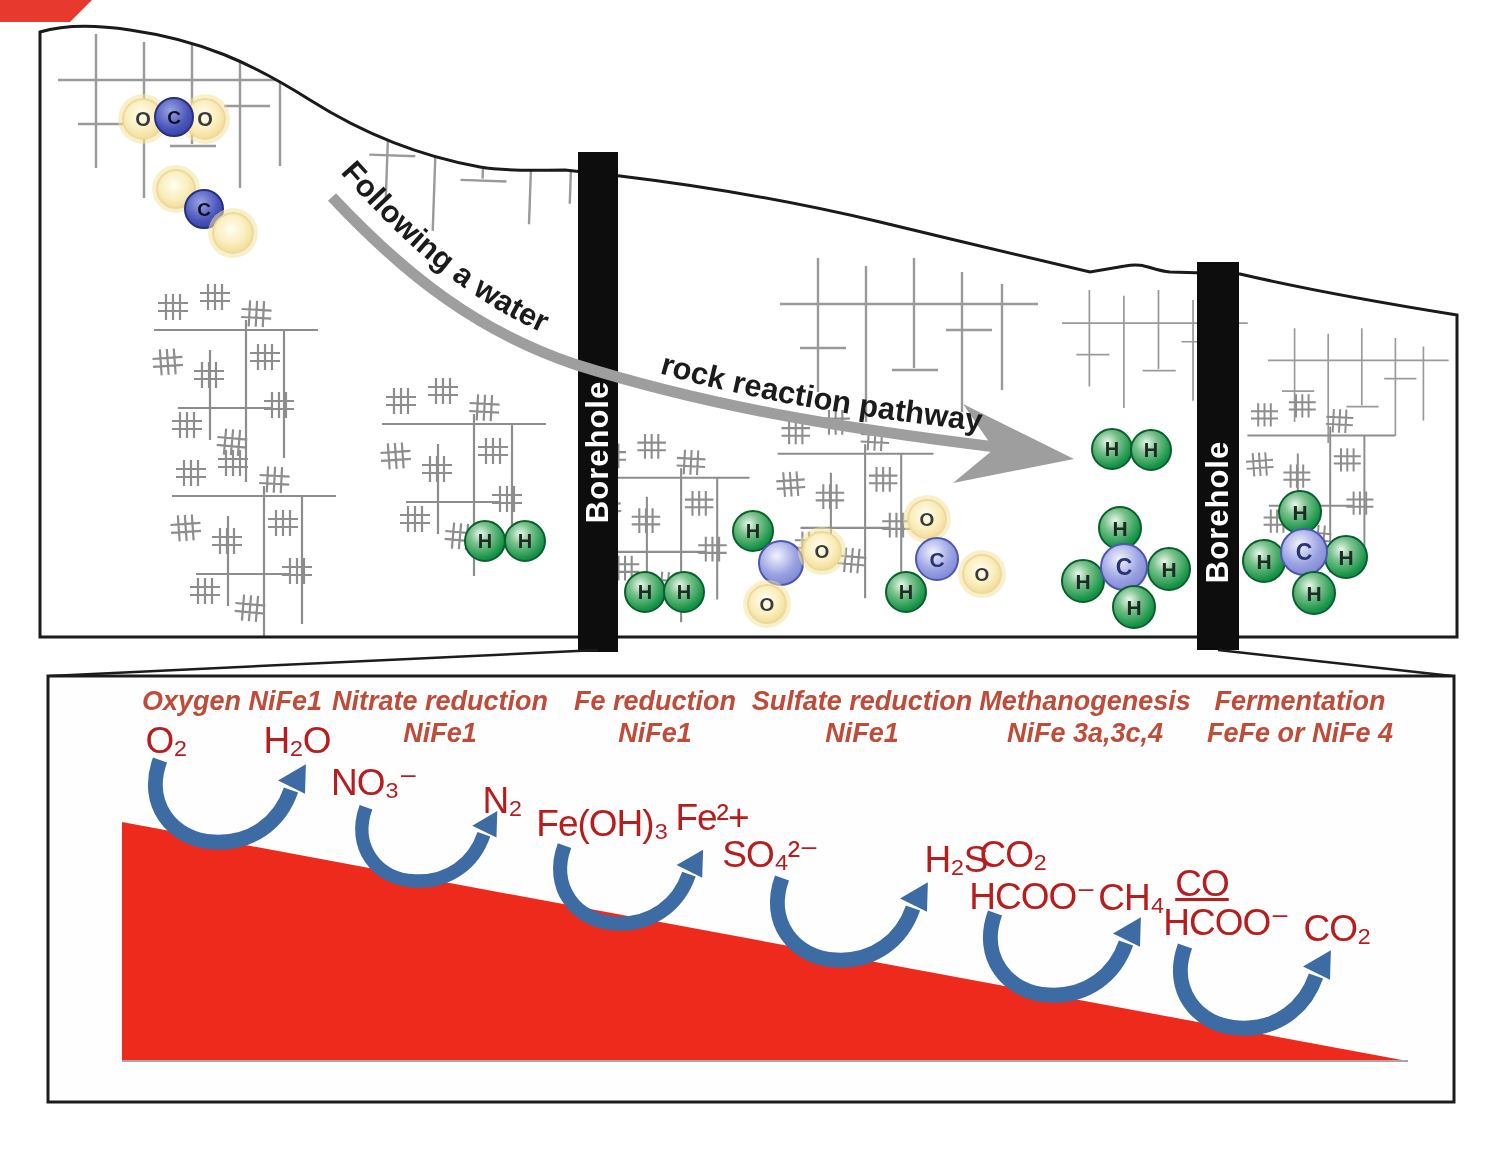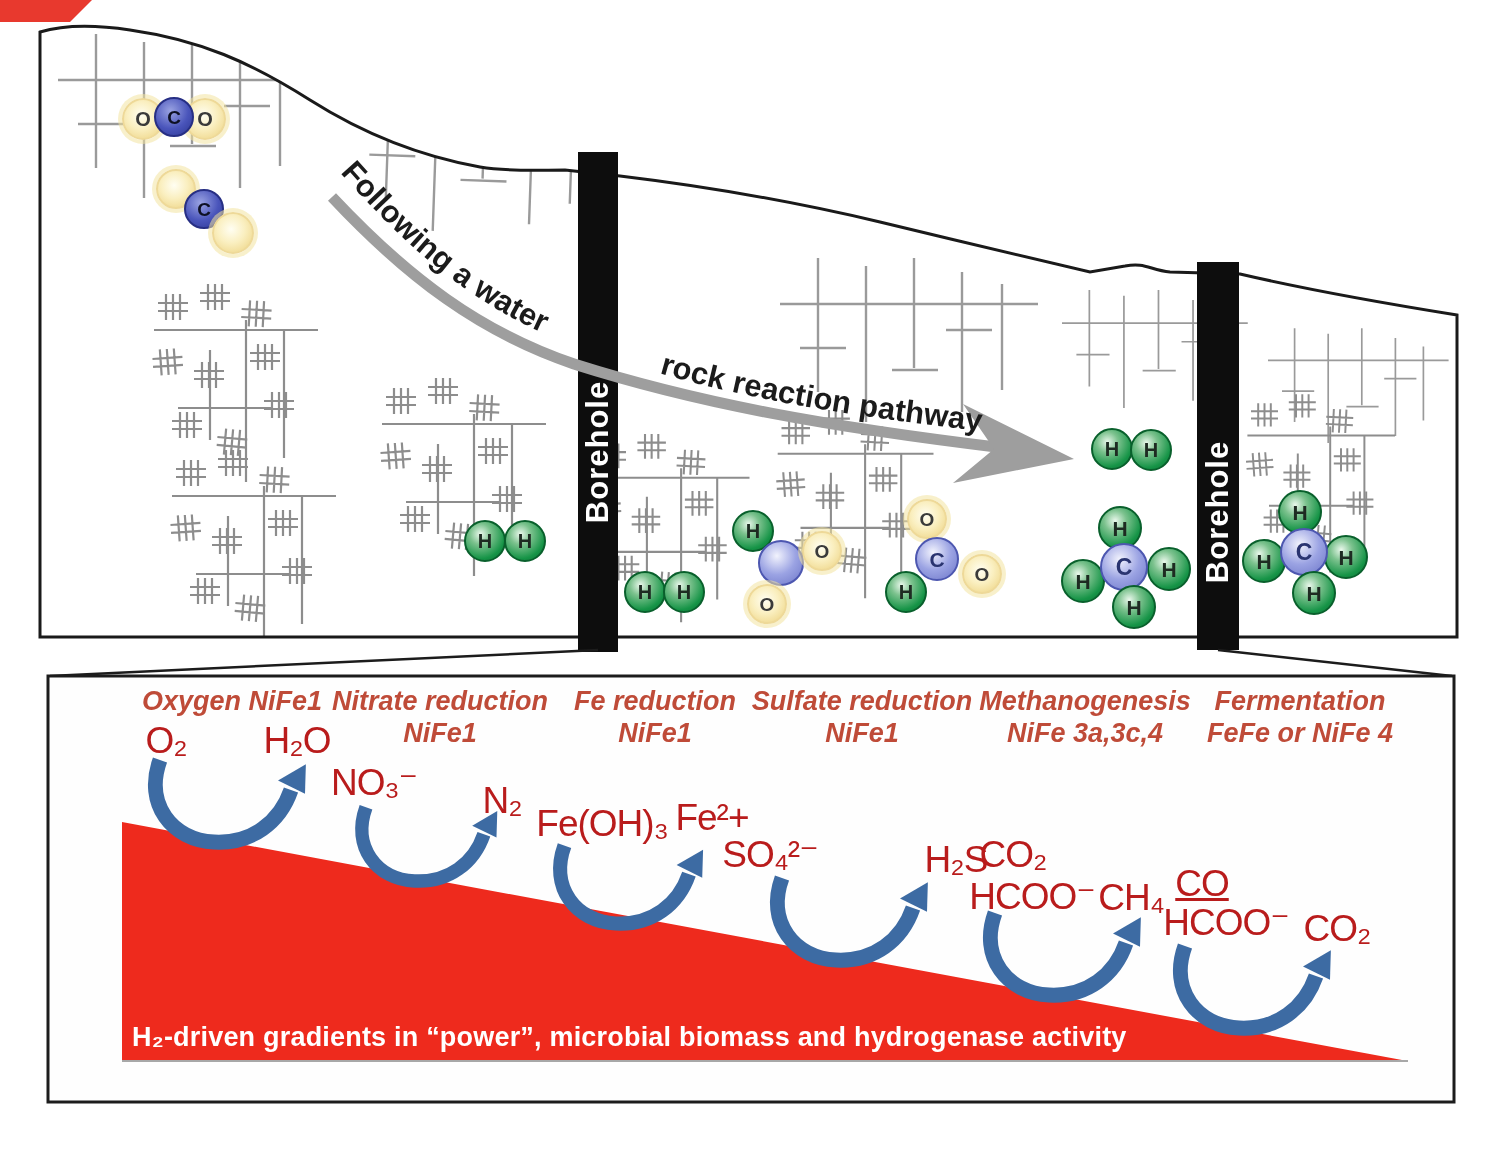--- a/index.html
+++ b/index.html
@@ -176,15 +176,14 @@
       <div class="chem" style="left: 1131px; top: 898px;">CH₄</div>
       <div class="hdr" style="left: 1300px; top: 686px;">
         <div>Fermentation</div>
         <div>FeFe or NiFe 4</div>
       </div>
       <div class="chem" style="left: 1202px; top: 884px; text-decoration: underline;">CO</div>
       <div class="chem" style="left: 1226px; top: 922px;">HCOO⁻</div>
       <div class="chem" style="left: 1337px; top: 929px;">CO₂</div>
     </div>
 
-  <div id="banner">H₂-driven gradients in “power”, microbial biomass and hydrogenase activity</div>
 
 </div>
 
 </body></html>

